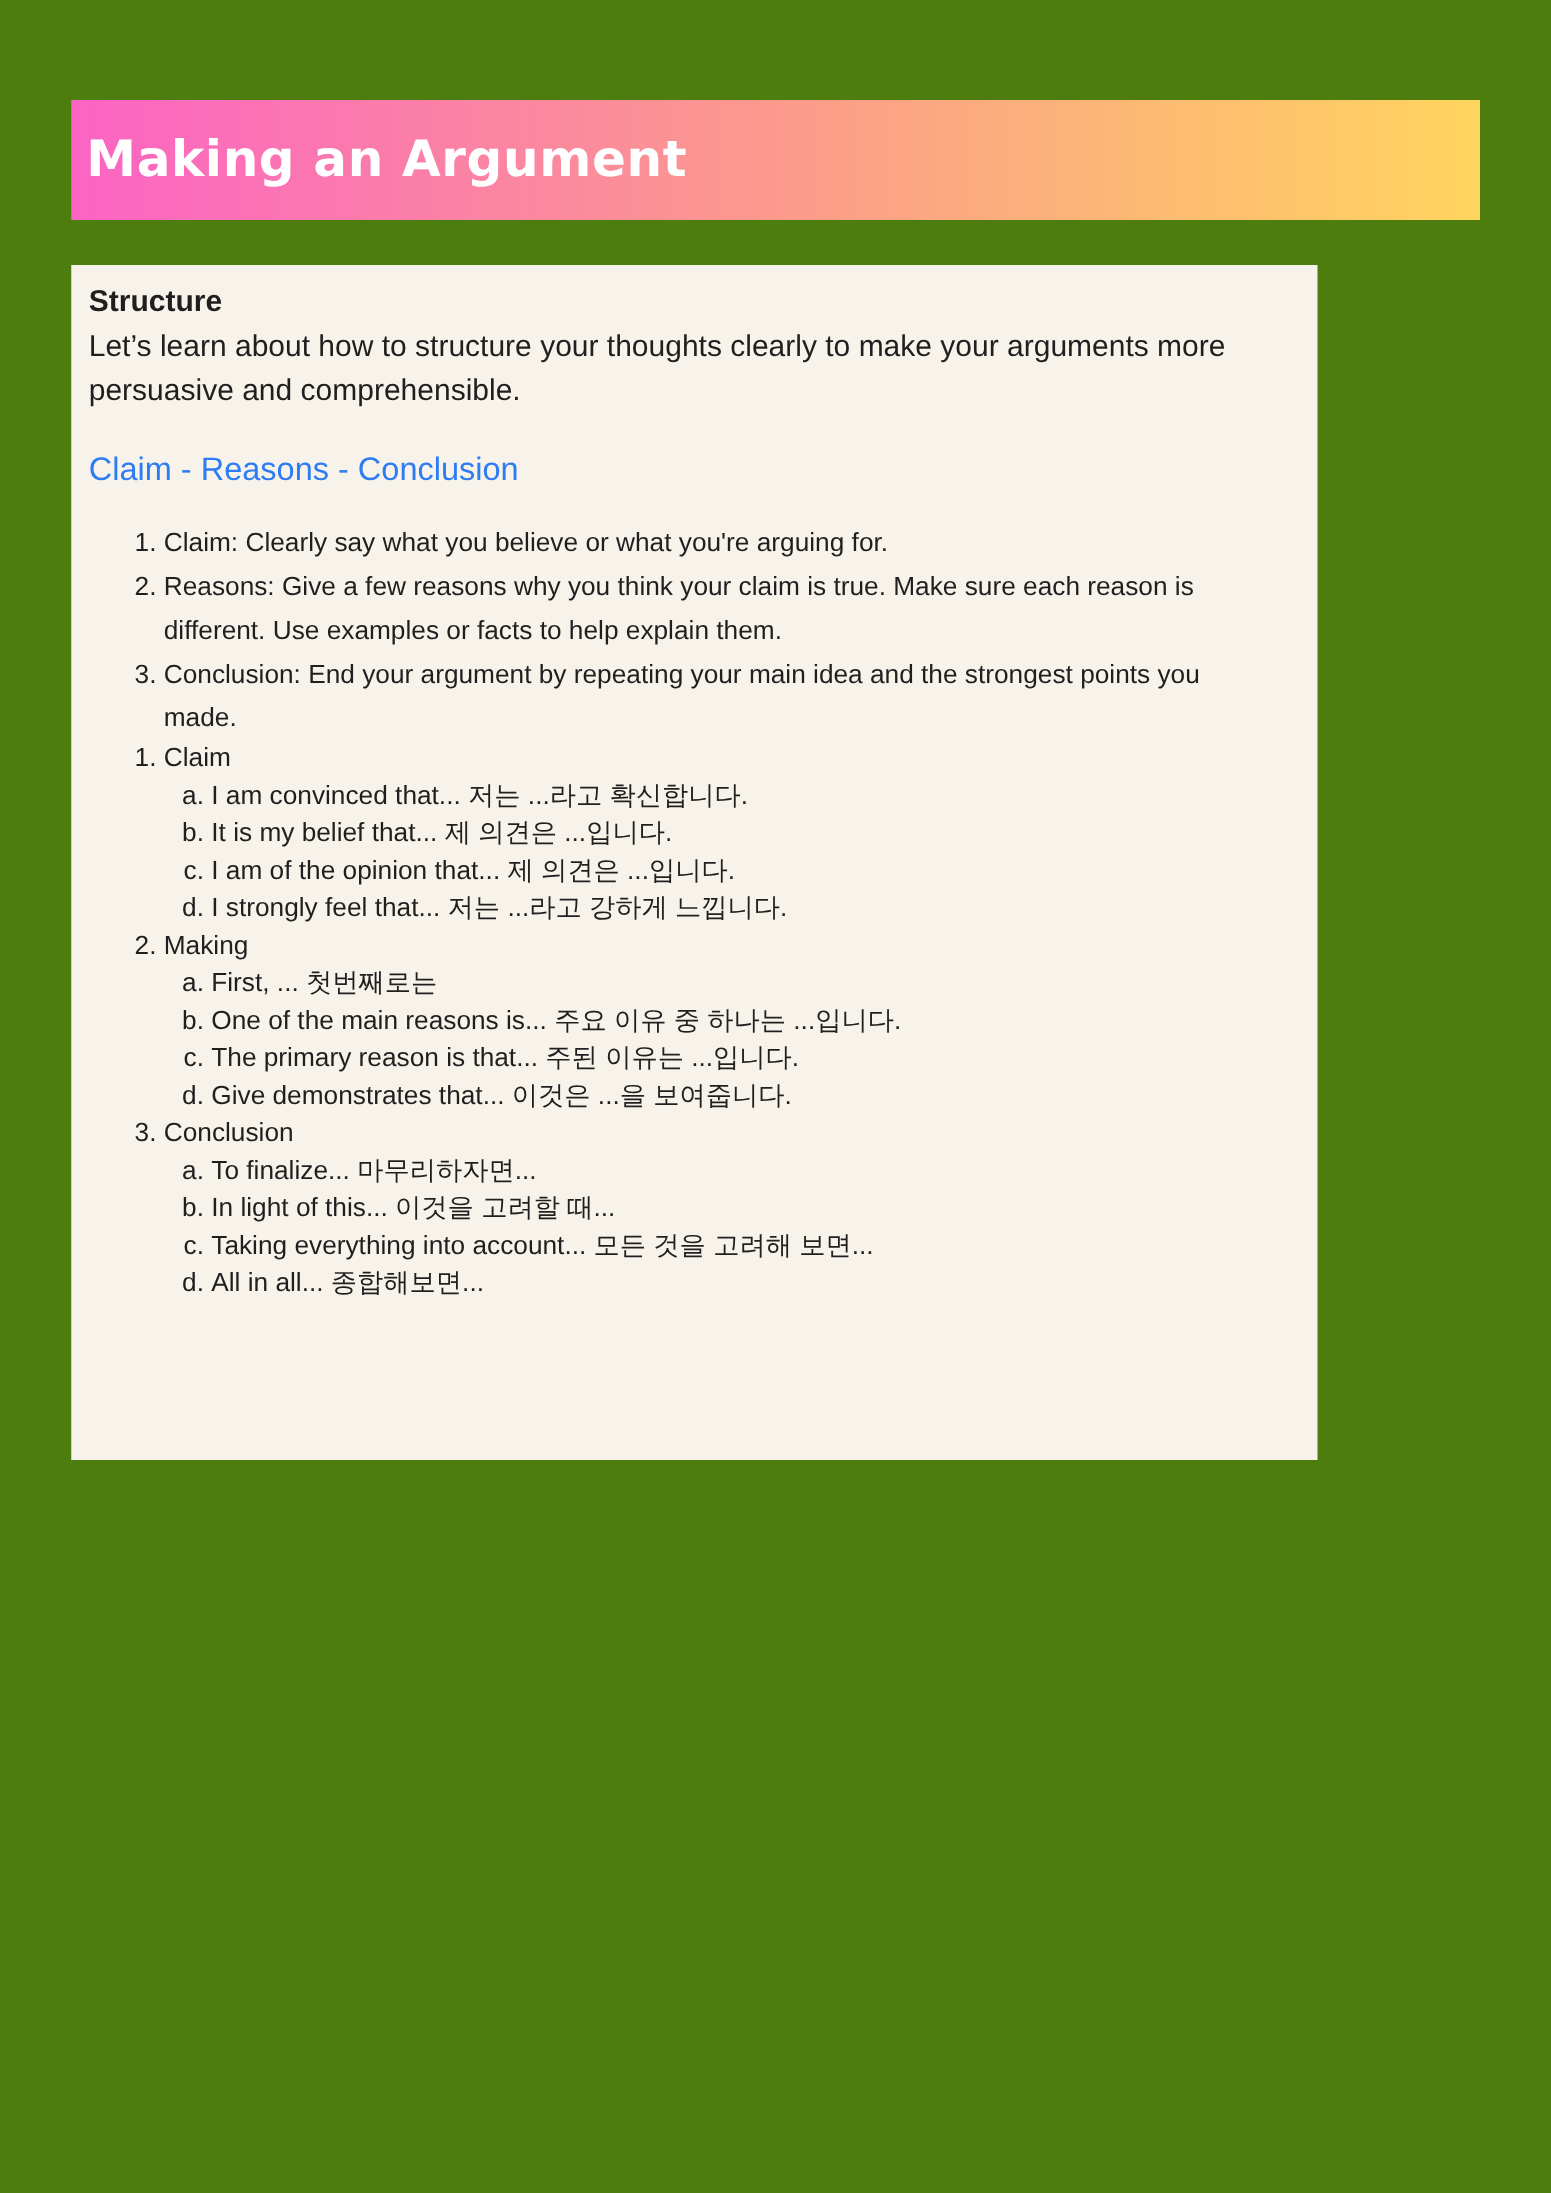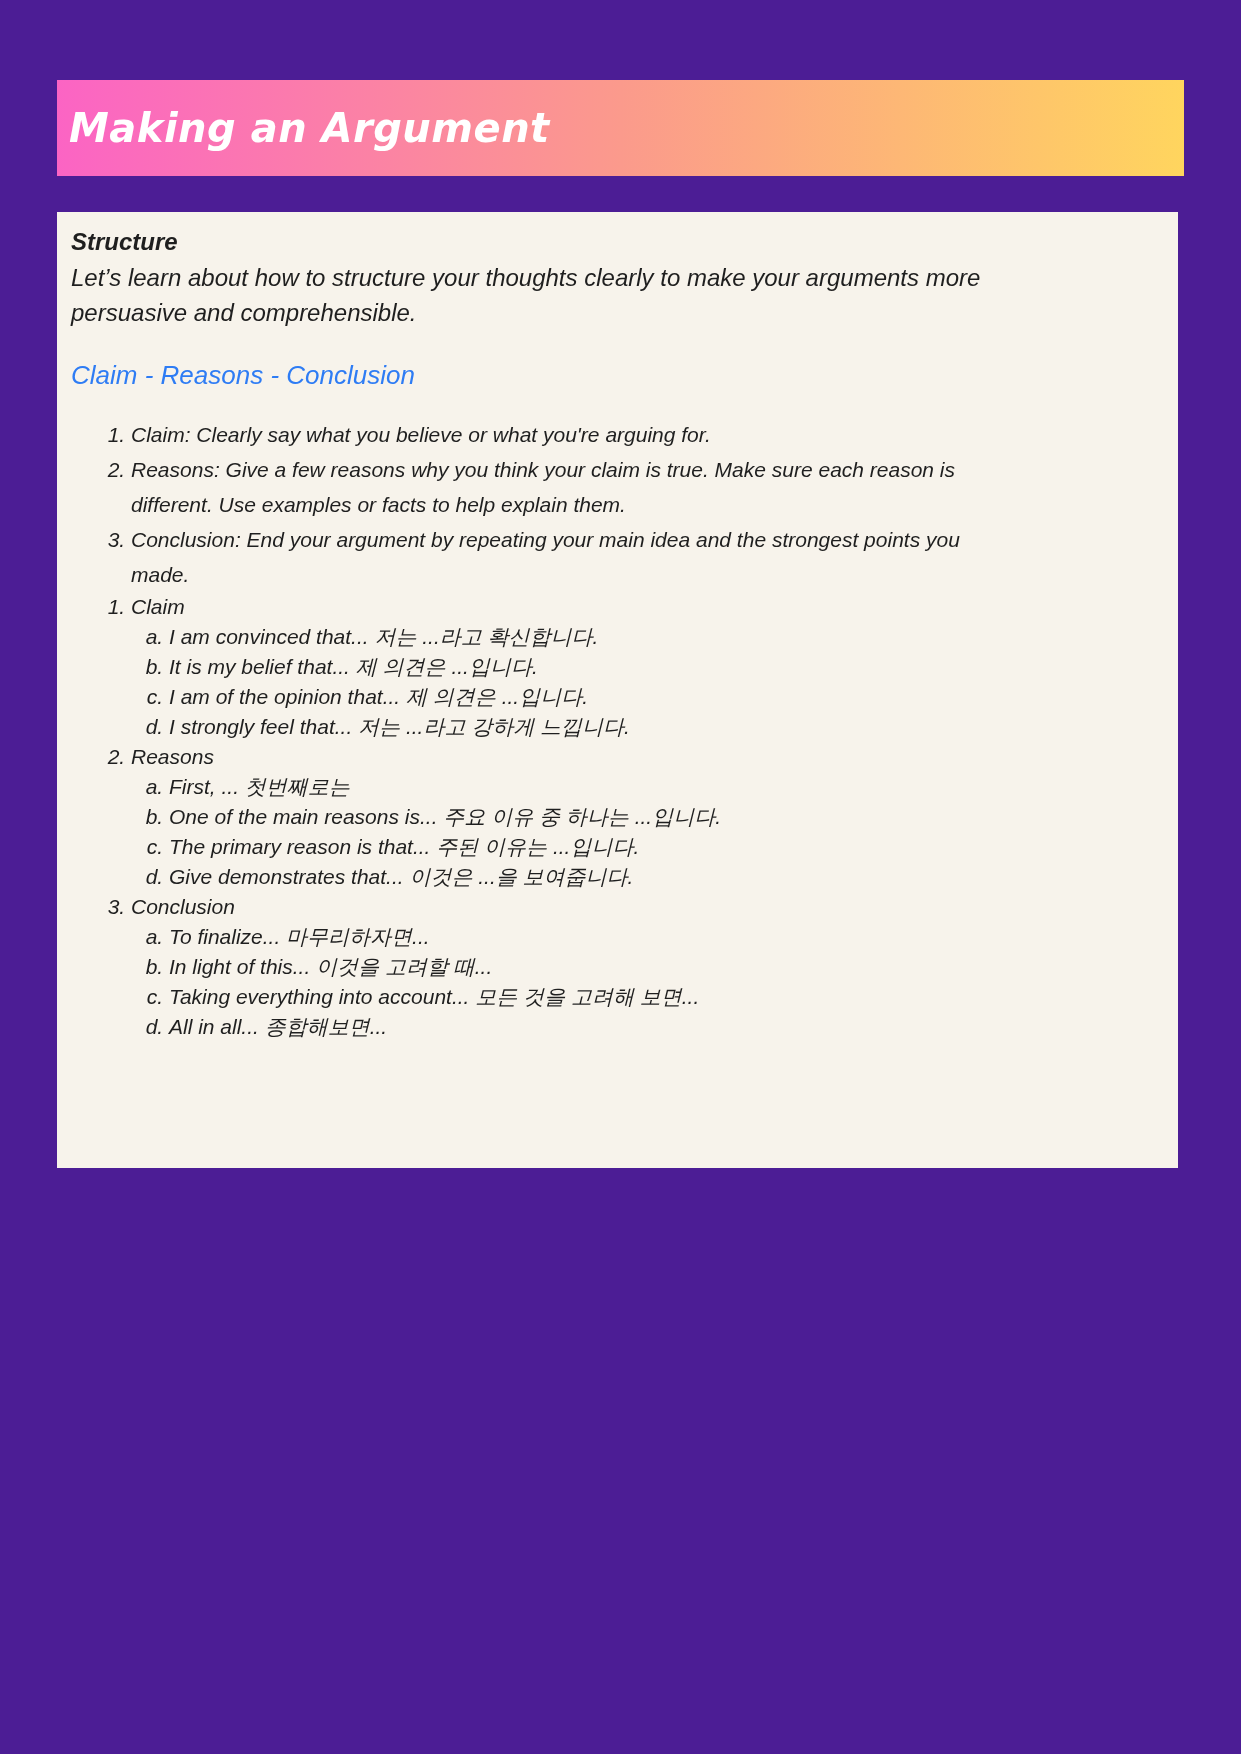--- a/index.html
+++ b/index.html
@@ -6,23 +6,22 @@
       margin: 0;
       padding: 0;
       background: #ffffff;
       font-family: "Liberation Sans", "DejaVu Sans", sans-serif;
       color: #1F1F1F;
     }
     .page {
       position: relative;
       width: 1241px;
       height: 1754px;
-      background: #4c1d95;
+      background: #4d7c0f;
       overflow: hidden;
-      font-style: italic;
     }
     .banner {
       position: absolute;
       left: 57px;
       top: 80px;
       width: 1127px;
       height: 96px;
       background: linear-gradient(90deg, #FB64C4 0%, #FB9A8C 50%, #FFD55E 100%);
       display: flex;
       align-items: center;
@@ -34,21 +33,21 @@
       font-family: "DejaVu Sans", "Liberation Sans", sans-serif;
       font-size: 40px;
       font-weight: 700;
       letter-spacing: 0.5px;
       color: #FFFFFF;
     }
     .card {
       position: absolute;
       left: 57px;
       top: 212px;
-      width: 1121px;
+      width: 997px;
       height: 956px;
       background: #F7F3EB;
       box-sizing: border-box;
       padding: 16px 12px 20px 14px;
     }
     .card h2 {
       margin: 0 0 4px 0;
       font-size: 24px;
       font-weight: 700;
       color: #1F1F1F;
@@ -117,21 +116,21 @@
         <span>Claim</span>
         <ol class="sub-list">
           <li>I am convinced that... 저는 ...라고 확신합니다.</li>
           <li>It is my belief that... 제 의견은 ...입니다.</li>
           <li>I am of the opinion that... 제 의견은 ...입니다.</li>
           <li>I strongly feel that... 저는 ...라고 강하게 느낍니다.</li>
         </ol>
       </li>
 
       <li>
-        <span>Reasons</span>
+        <span>Making</span>
         <ol class="sub-list">
           <li>First, ... 첫번째로는</li>
           <li>One of the main reasons is... 주요 이유 중 하나는 ...입니다.</li>
           <li>The primary reason is that... 주된 이유는 ...입니다.</li>
           <li>Give demonstrates that... 이것은 ...을 보여줍니다.</li>
         </ol>
       </li>
 
       <li>
         <span>Conclusion</span>

